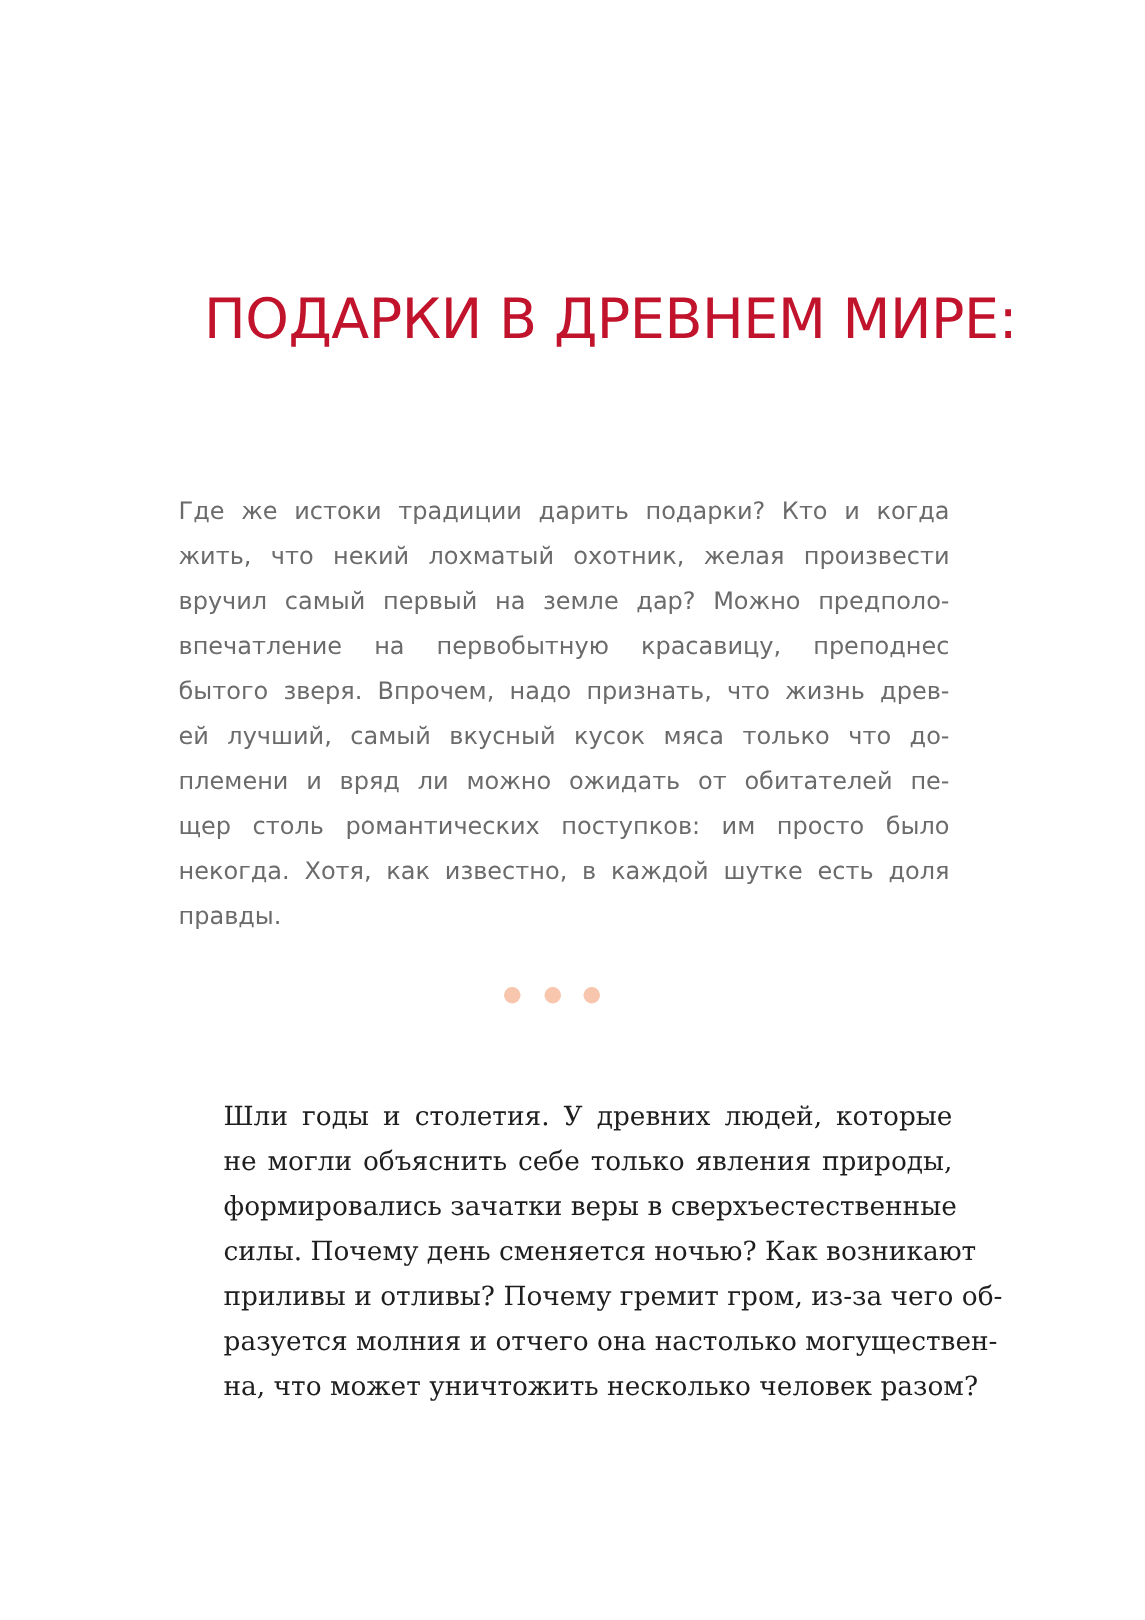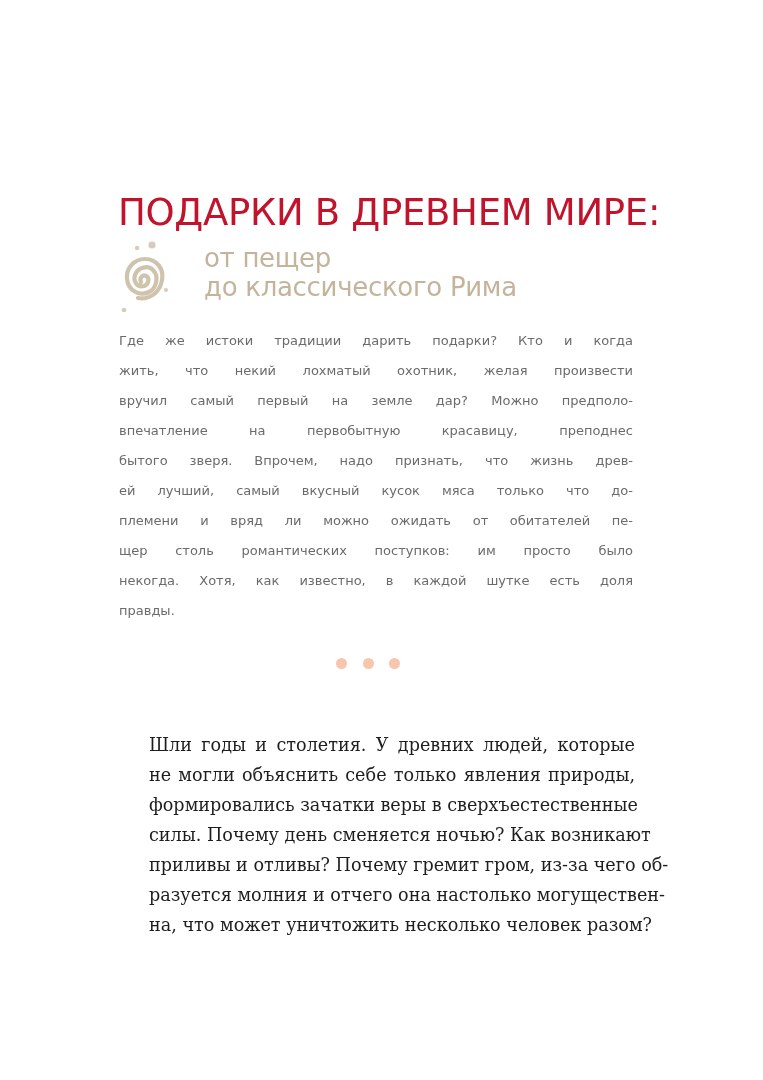--- a/index.html
+++ b/index.html
@@ -3,64 +3,52 @@
 <meta charset="utf-8">
 <style>
   html, body { margin: 0; padding: 0; background: #ffffff; }
   body { width: 763px; height: 1080px; position: relative; overflow: hidden; }
   .page { position: absolute; left: 0; top: 0; width: 763px; height: 1080px; }
   .title {
     position: absolute; left: 118px; top: 166px; width: 560px;
     font-family: "DejaVu Sans", sans-serif; font-weight: normal;
     font-size: 37px; line-height: 44px; color: #c2132c; letter-spacing: -0.3px;
     white-space: nowrap;
+    text-align: right;
   }
   .subtitle-wrap { position: absolute; left: 112px; top: 232px; width: 520px; height: 80px; }
   .spiral { position: absolute; left: 0; top: 0; width: 80px; height: 80px; }
   .subtitle {
     position: absolute; left: 92px; top: 12px;
     font-family: "DejaVu Sans", sans-serif; font-size: 26px; line-height: 29px;
     color: #c3b49b; white-space: nowrap; letter-spacing: -0.3px;
   }
   .intro {
     position: absolute; left: 119px; top: 326px; width: 514px;
-    font-family: "DejaVu Sans", sans-serif; font-size: 13px; line-height: 30px;
+    font-family: "DejaVu Sans", sans-serif; font-size: 16px; line-height: 30px;
     color: #6b6b6b; text-align: justify; hyphens: manual;
   }
   .intro .ln { display: block; text-align: justify; text-align-last: justify; white-space: nowrap; }
   .intro .ln.last { text-align-last: left; }
   .dots { position: absolute; left: 334px; top: 658px; width: 80px; height: 14px; }
   .dot { position: absolute; top: 0; width: 11px; height: 11px; border-radius: 50%; background: #f8c5ad; }
   .body-text {
     position: absolute; left: 117px; top: 730px; width: 518px;
     font-family: "DejaVu Serif", serif; font-size: 17.6px; line-height: 30px; color: #1e1e1e;
   }
   .body-text .ln { display: block; text-align: justify; text-align-last: justify; white-space: nowrap; margin-left: 32px; }
   .body-text .ln.last { text-align-last: left; }
 </style>
 </head>
 <body>
 
 <div class="page">
 
   <h1 class="title">ПОДАРКИ В ДРЕВНЕМ МИРЕ:</h1>
 
-  <div class="subtitle-wrap">
-    <svg class="spiral" viewBox="0 0 80 80">
-      <circle cx="25" cy="16" r="2.2" fill="#d6ccbb"></circle>
-      <circle cx="40" cy="13" r="3.6" fill="#d6ccbb"></circle>
-      <circle cx="54" cy="58" r="2" fill="#d6ccbb"></circle>
-      <circle cx="12" cy="78" r="2.3" fill="#d6ccbb"></circle>
-      <path d="M29 50 C27 46 31 42 34 44 C38 46 37 52 32 54 C25 56 21 49 23 43 C26 35 36 33 41 38 C47 44 45 56 37 60 C27 65 16 58 15 47 C14 36 22 27 33 27 C45 27 52 37 50 48 C48 61 37 68 26 66" fill="none" stroke="#cfc3ae" stroke-width="4.2" stroke-linecap="round"></path>
-    </svg>
-    <div class="subtitle">
-      <div>от пещер</div>
-      <div>до классического Рима</div>
-    </div>
-  </div>
 
   <div class="intro">
     <span class="ln">Где же истоки традиции дарить подарки? Кто и когда</span>
     <span class="ln">жить, что некий лохматый охотник, желая произвести</span>
     <span class="ln">вручил самый первый на земле дар? Можно предполо-</span>
     <span class="ln">впечатление на первобытную красавицу, преподнес</span>
     <span class="ln">бытого зверя. Впрочем, надо признать, что жизнь древ-</span>
     <span class="ln">ей лучший, самый вкусный кусок мяса только что до-</span>
     <span class="ln">племени и вряд ли можно ожидать от обитателей пе-</span>
     <span class="ln">щер столь романтических поступков: им просто было</span>

